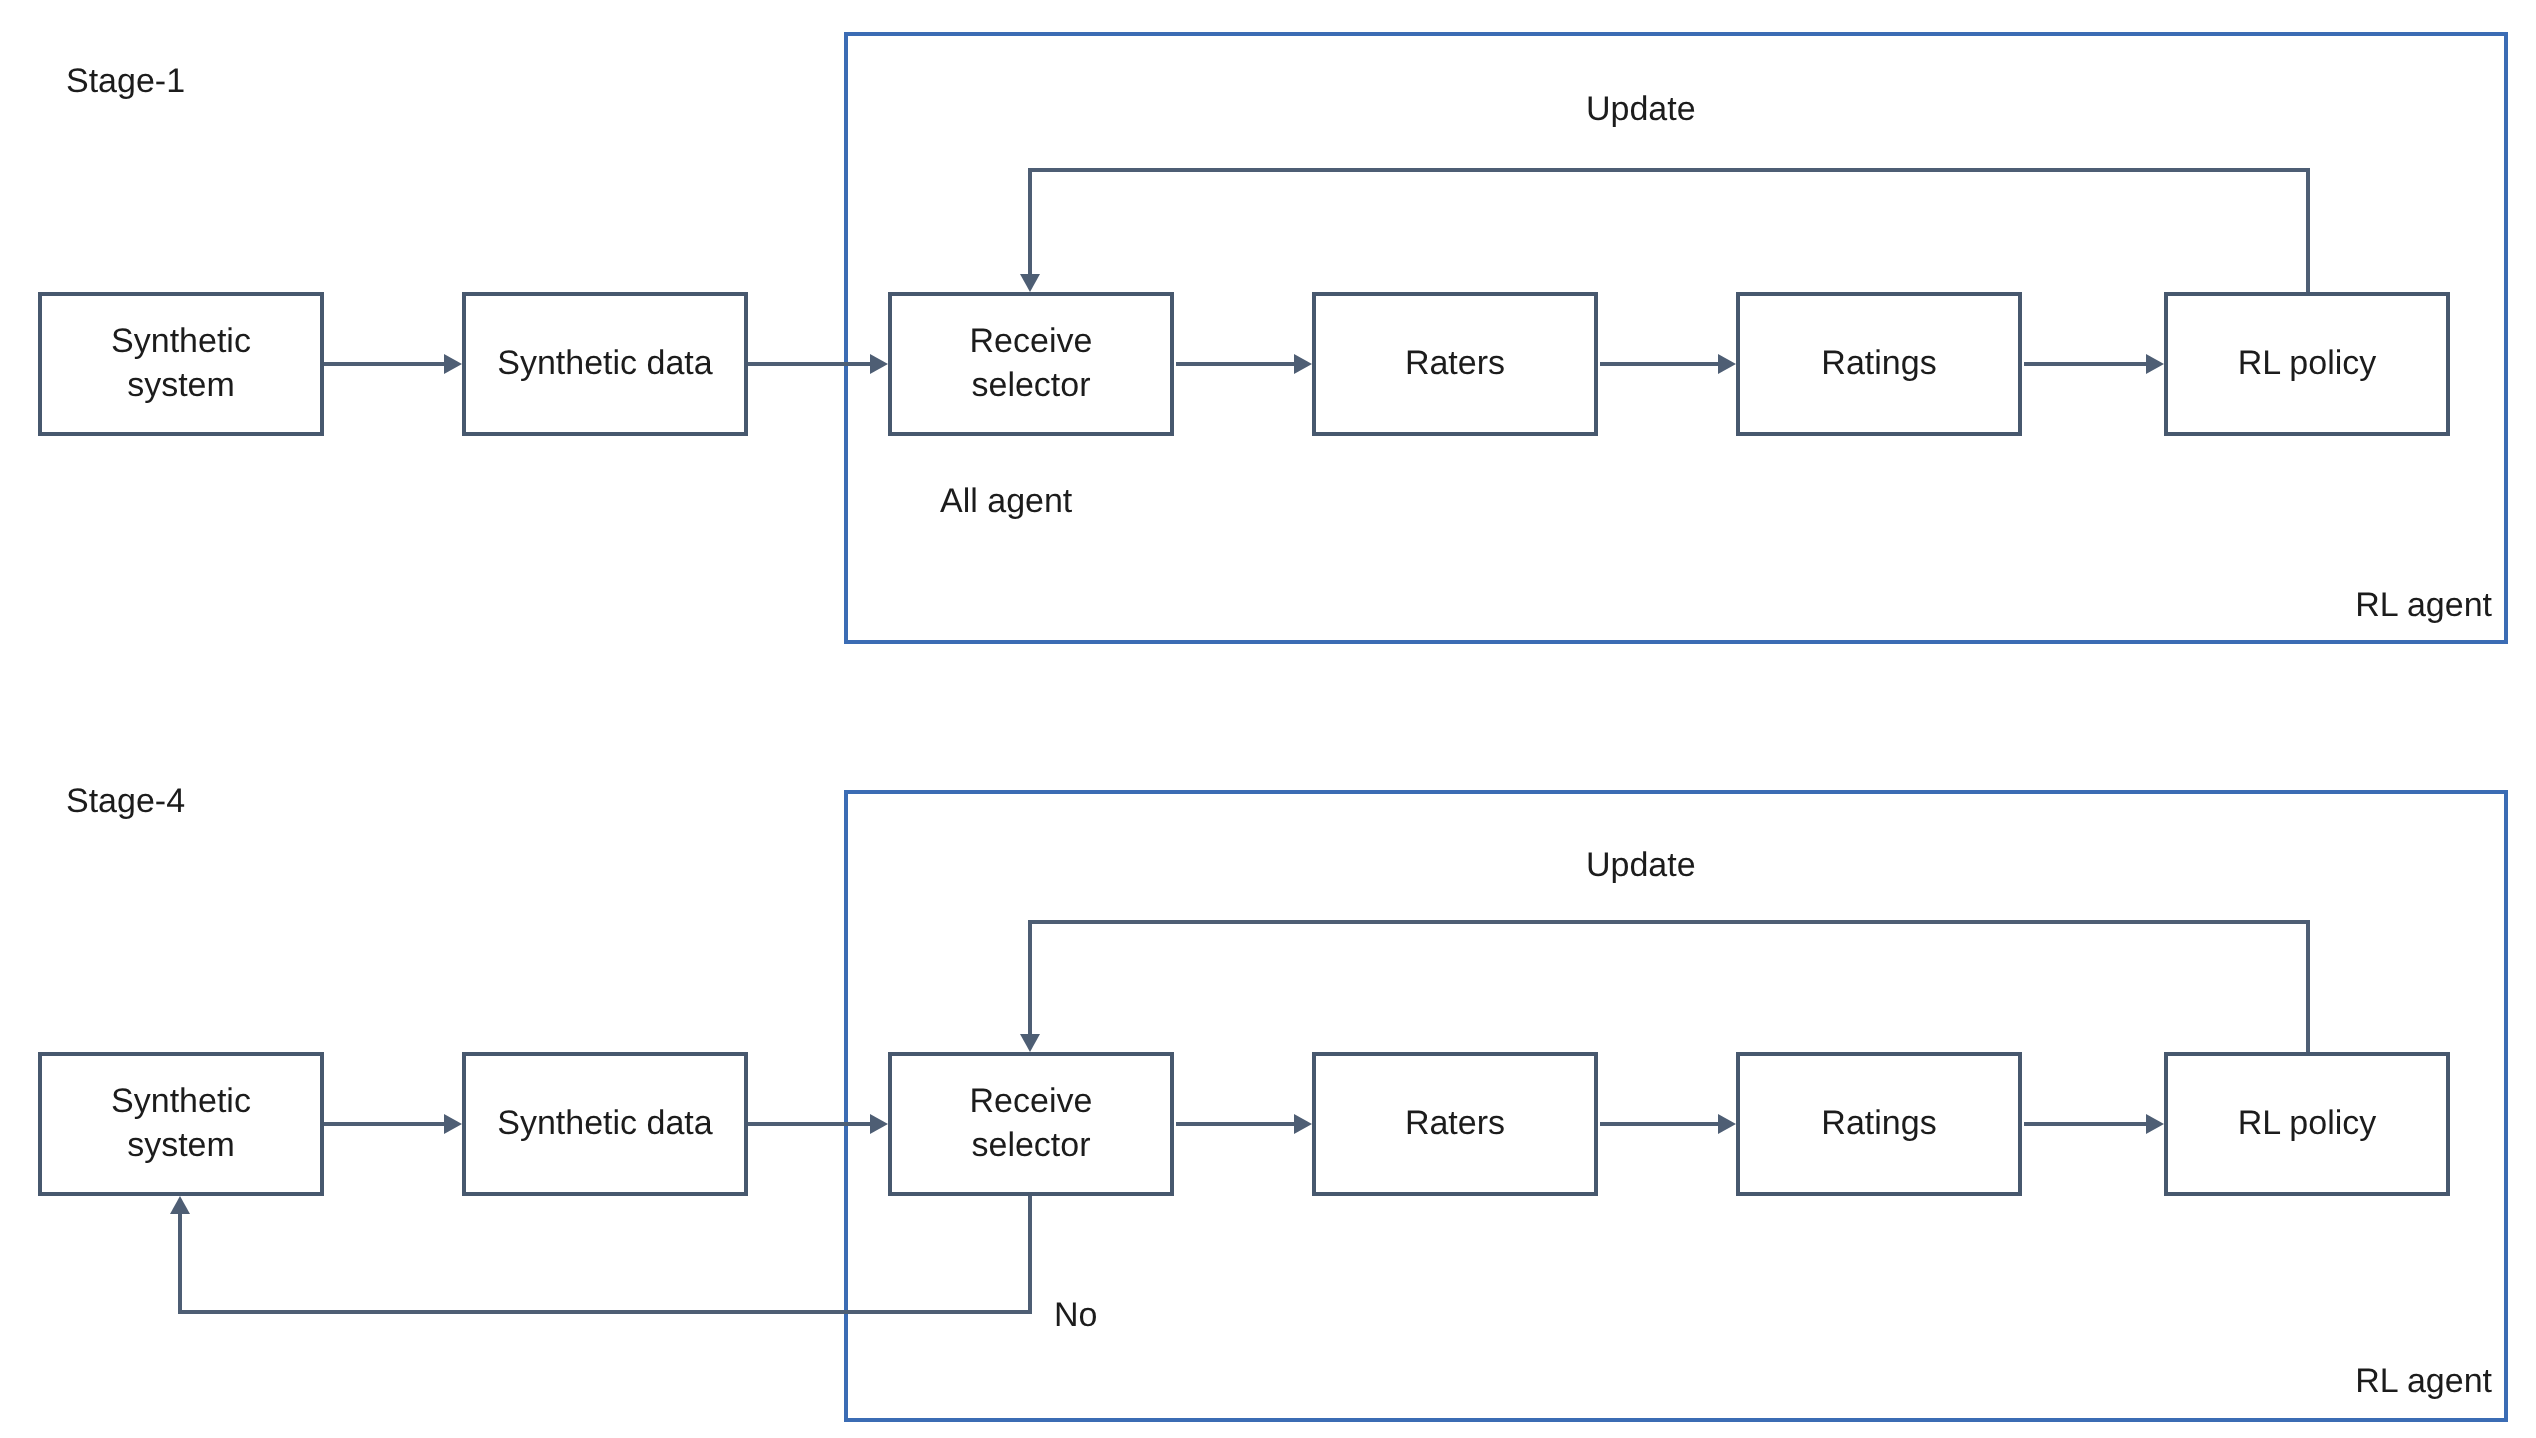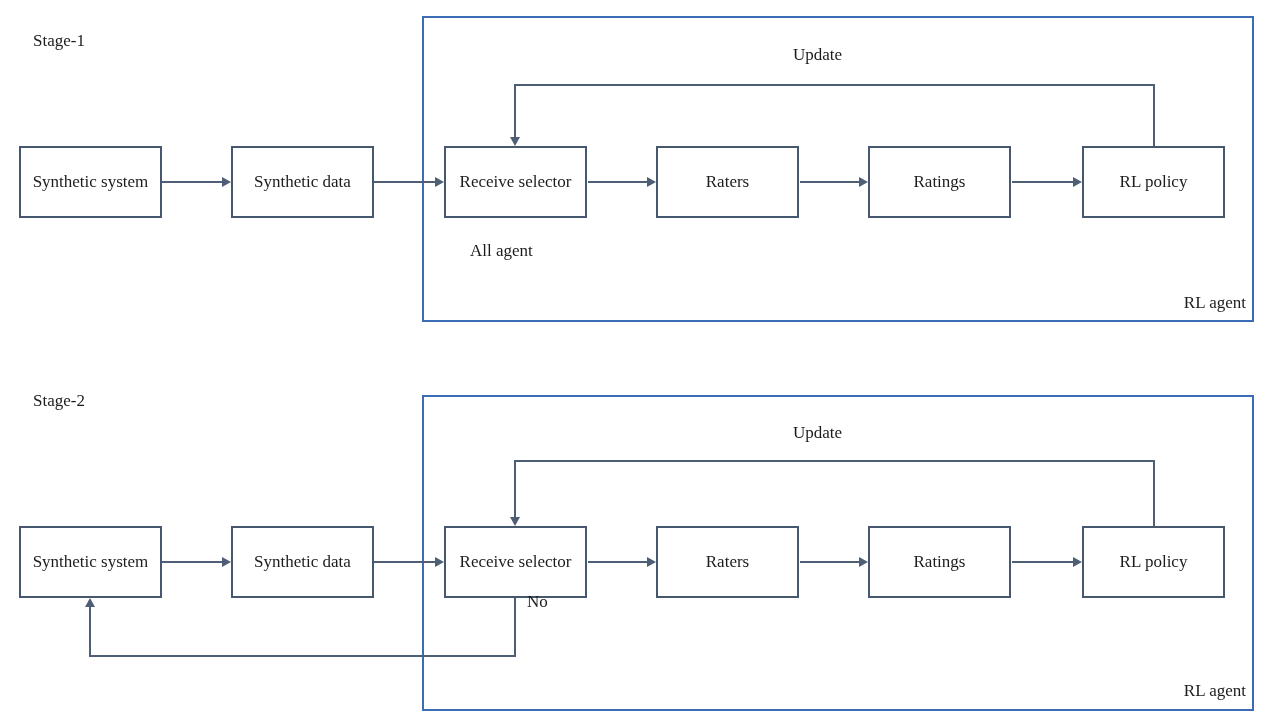--- a/index.html
+++ b/index.html
@@ -1,18 +1,18 @@
 <!DOCTYPE html>
 <html style="--agent-box-border: #3b6cb4; --node-border: #47586e; --connector: #4e5e74; --text: #1c1c1c;"><head>
 <meta charset="utf-8">
 <style>
   html,body{margin:0;padding:0;background:#ffffff;}
   .canvas{
     position:relative;width:1268px;height:719px;background:#ffffff;overflow:hidden;
-    font-family:Liberation Serif, serif;color:var(--text,#1c1c1c);
+    font-family:Liberation Sans, sans-serif;color:var(--text,#1c1c1c);
   }
   .stage{position:absolute;inset:0;}
   .agent-box{
     position:absolute;box-sizing:border-box;
     border:2px solid var(--agent-box-border,#3b6cb4);background:transparent;
   }
   .node{
     position:absolute;box-sizing:border-box;width:143px;height:72px;
     border:2px solid var(--node-border,#47586e);background:#ffffff;
     display:flex;align-items:center;justify-content:center;text-align:center;
@@ -75,21 +75,21 @@
       </div>
     <div class="node" style="left:1082px;top:146px">
         <span>RL policy</span>
       </div>
 
     <div class="lbl" style="left:470px;top:241px">All agent</div>
     <div class="lbl" style="right:22px;top:293px">RL agent</div>
   </section>
 
   <section class="stage">
-    <div class="lbl" style="left:33px;top:391px">Stage-2</div>
+    <div class="lbl" style="left:33px;top:391px">Stage-4</div>
 
     <div class="agent-box" style="left:422px;top:395px;width:832px;height:316px"></div>
 
     <div class="hline" style="left:514px;top:460px;width:641px"></div>
     <div class="vline" style="left:1153px;top:460px;height:66px"></div>
     <div class="vline" style="left:514px;top:460px;height:57px"></div>
     <div class="ah-down" style="left:510px;top:517px"></div>
     <div class="lbl" style="left:793px;top:423px">Update</div>
 
     <div class="vline" style="left:514px;top:598px;height:59px"></div>
@@ -120,17 +120,17 @@
     <div class="node" style="left:656px;top:526px">
         <span>Raters</span>
       </div>
     <div class="node" style="left:868px;top:526px">
         <span>Ratings</span>
       </div>
     <div class="node" style="left:1082px;top:526px">
         <span>RL policy</span>
       </div>
 
-    <div class="lbl" style="left:527px;top:592px">No</div>
+    <div class="lbl" style="left:527px;top:648px">No</div>
     <div class="lbl" style="right:22px;top:681px">RL agent</div>
   </section>
 
 </div>
 
 </body></html>

